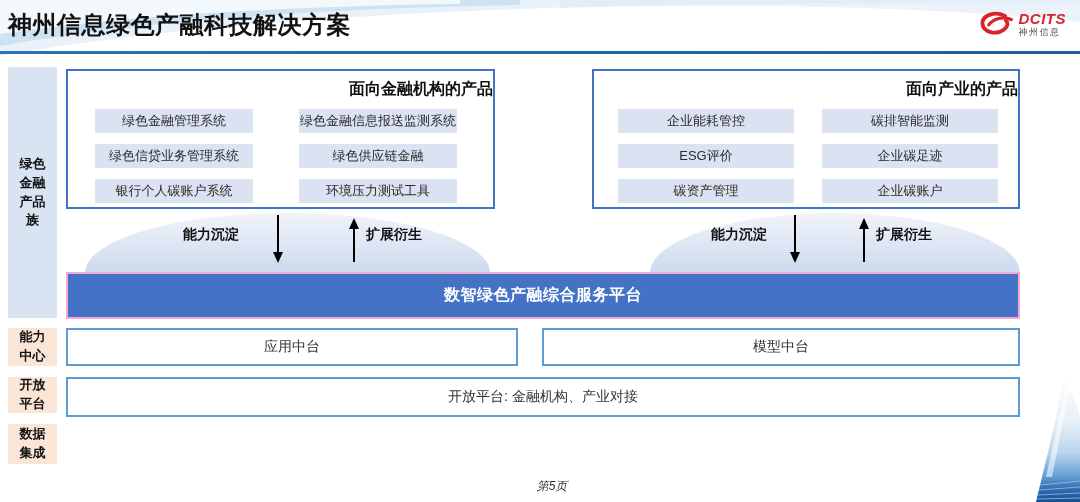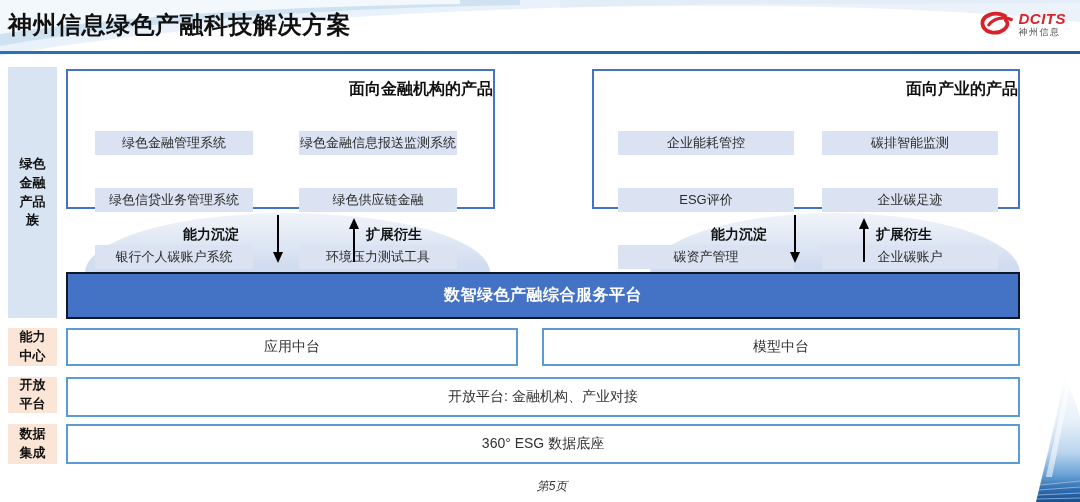--- a/index.html
+++ b/index.html
@@ -29,33 +29,33 @@
 
   
   .prod-box{position:absolute;top:69px;height:140px;background:#fff;border:2px solid #4472c4;z-index:2;}
   .prod-box.finance{left:66px;width:429px;}
   .prod-box.industry{left:592px;width:428px;}
   .prod-title{margin-top:8px;text-align:right;font-size:16px;font-weight:800;color:#111;}
   .prod-grid{display:grid;grid-template-columns:1fr 1fr;row-gap:11px;margin-top:9px;}
   .finance .prod-grid{padding:0 36px 0 27px;column-gap:46px;}
   .industry .prod-grid{padding:0 20px 16px 24px;column-gap:28px;}
   .prod-item{height:24px;line-height:24px;background:#dbe2f2;text-align:center;font-size:13px;color:#2b2b2b;
-    overflow:hidden;white-space:nowrap;margin-top:22px;}
+    overflow:hidden;white-space:nowrap;}
 
   
   .dome{position:absolute;height:60px;border-radius:50% 50% 0 0 / 100% 100% 0 0;z-index:0;
     background:linear-gradient(180deg,#f0f4fa 0%,#d0dcef 90%);}
   .dome-left{left:85px;top:213px;width:405px;}
   .dome-right{left:650px;top:213px;width:370px;}
   .flow-label{position:absolute;top:226px;font-size:14px;font-weight:800;color:#111;z-index:2;}
   .flow-arrow{position:absolute;z-index:2;}
 
   
   .platform-bar{position:absolute;left:66px;top:272px;width:954px;height:47px;z-index:2;
-    background:#4472c4;border:2px solid #0f172a;display:flex;align-items:center;justify-content:center;}
+    background:#4472c4;border:2px solid #f9a8d4;display:flex;align-items:center;justify-content:center;}
   .platform-bar span{color:#fff;font-size:16px;font-weight:800;letter-spacing:.5px;}
 
   
   .row-box{position:absolute;background:#fff;border:2px solid #5b9bd5;display:flex;align-items:center;justify-content:center;
     font-size:14px;color:#333;z-index:2;}
   .box-app{left:66px;top:328px;width:452px;height:38px;}
   .box-model{left:542px;top:328px;width:478px;height:38px;}
   .box-open{left:66px;top:377px;width:954px;height:40px;}
   .box-data{left:66px;top:424px;width:954px;height:40px;}
 
@@ -154,21 +154,20 @@
 
   <div class="platform-bar">
     <span>数智绿色产融综合服务平台</span>
   </div>
 
   <div class="row-box box-app">应用中台</div>
   <div class="row-box box-model">模型中台</div>
 
   <div class="row-box box-open">开放平台: 金融机构、产业对接</div>
 
-  <div class="row-box box-data">360° ESG 数据底座</div>
 
   <div class="footer">第5页</div>
 
   <svg class="ribbon" width="62" height="125" viewBox="0 0 62 125">
     <defs>
       <linearGradient id="ribbonGrad" x1="0" y1="0" x2="0" y2="1">
         <stop offset="0" stop-color="#ffffff"></stop>
         <stop offset="0.35" stop-color="#e7f0f9"></stop>
         <stop offset="0.6" stop-color="#bcd6ee"></stop>
         <stop offset="0.78" stop-color="#6ba3d6"></stop>

